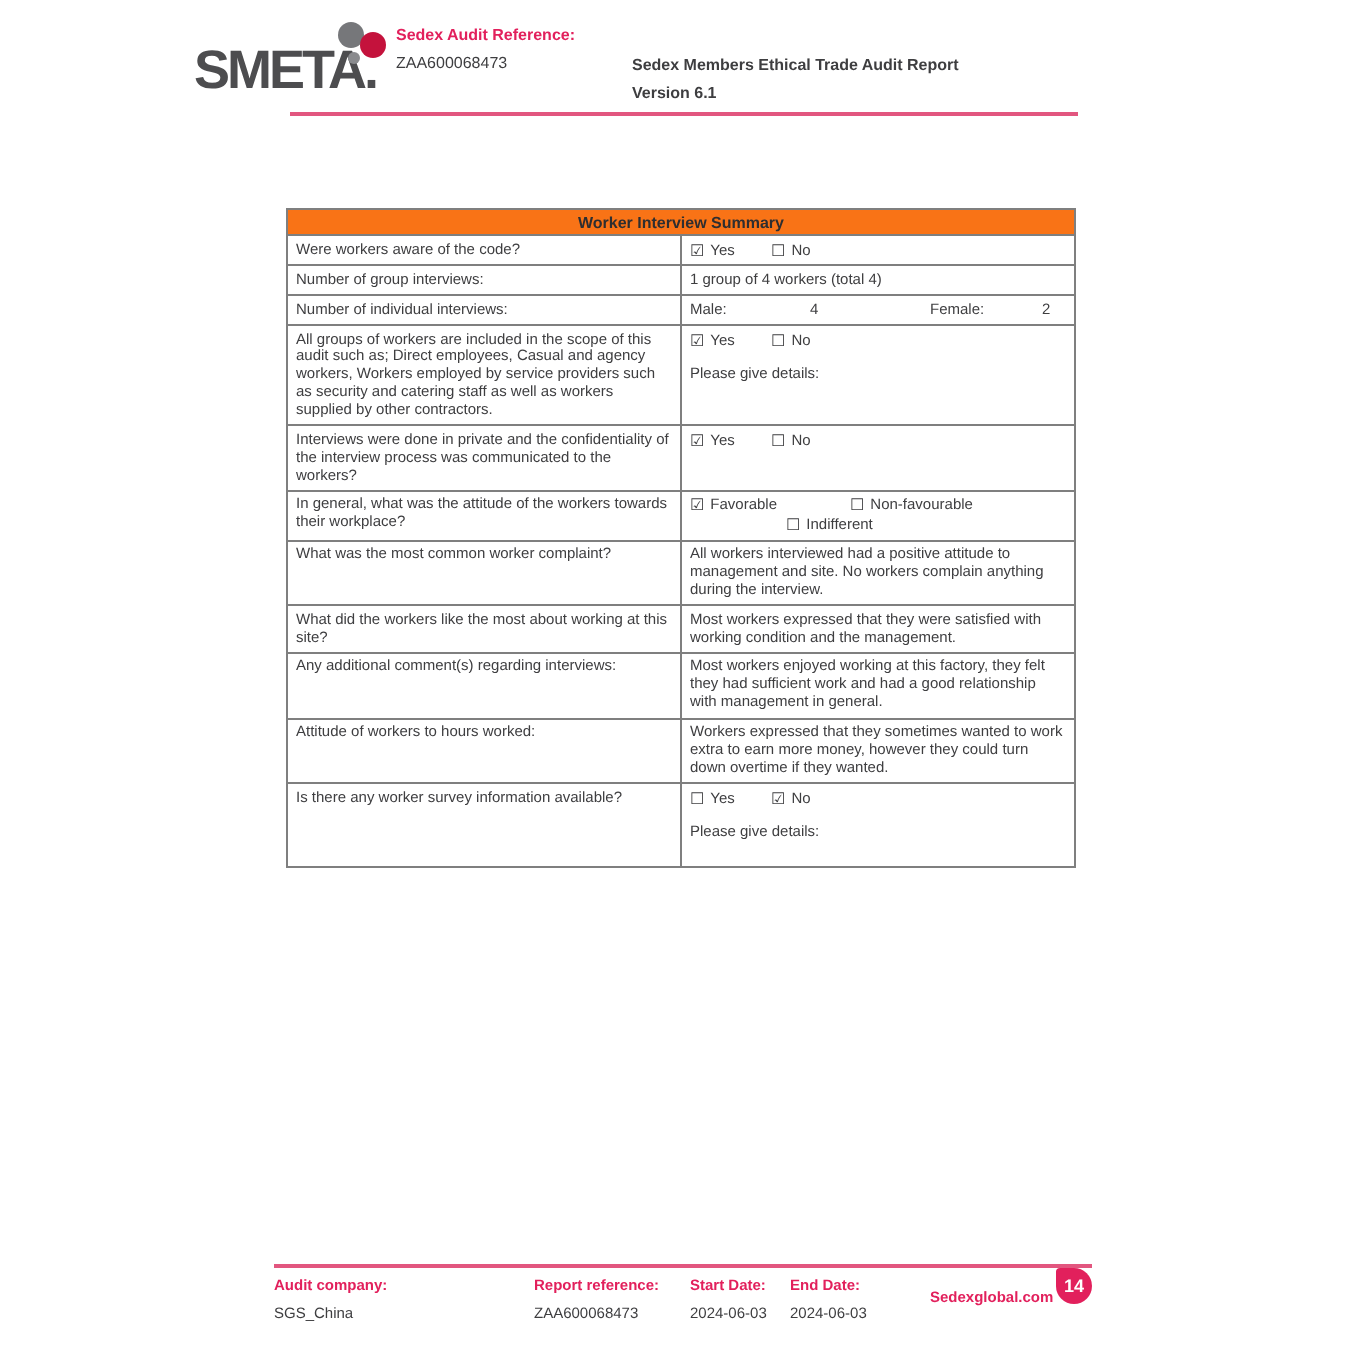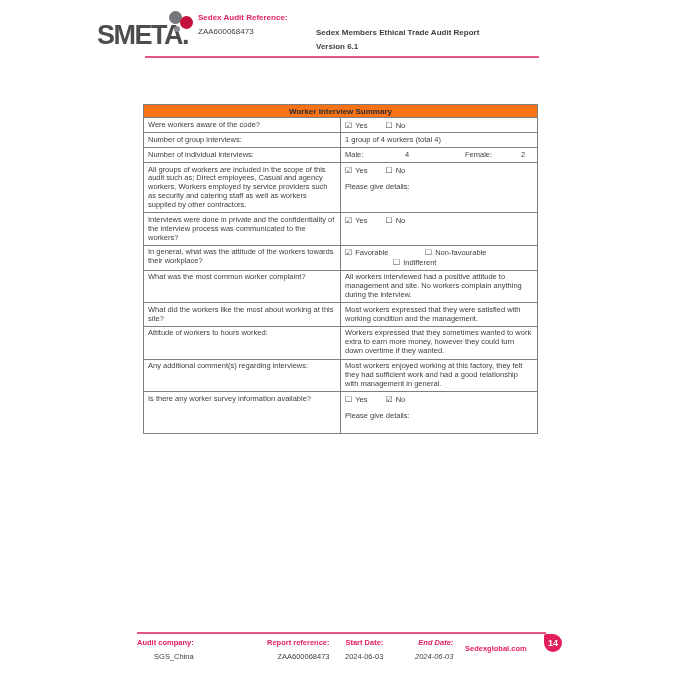--- a/index.html
+++ b/index.html
@@ -41,32 +41,32 @@
   .box { font-family:"DejaVu Sans", sans-serif; font-size:8px; margin-right:3px; vertical-align:-0.5px; }
   .details { margin-top:8px; }
   .pad-bottom { padding-bottom:12px !important; }
   .mf-label1 { display:inline-block; width:60px; }
   .mf-val1   { display:inline-block; width:60px; }
   .mf-label2 { display:inline-block; width:56px; }
   .att-opt1 { display:inline-block; width:80px; white-space:nowrap; }
   .att-opt2 { display:inline-block; width:78px; white-space:nowrap; }
   .att-opt3 { display:inline-block; white-space:nowrap;padding-left:48px; }
   
-  .footer { position:absolute; left:137px; top:632px; width:409px; height:34px;text-align:right; }
+  .footer { position:absolute; left:137px; top:632px; width:409px; height:34px; }
   .footer-rule { position:absolute; left:0; top:0; width:409px; height:1.5px; background:#e2567f; }
   .fcol { position:absolute; top:6px; font-size:7.5px; }
   .fcol .flabel { color:#e2205c; font-weight:bold; }
   .fcol .fvalue { margin-top:5px; color:#3e3e40; }
   .f-company { left:0; }
   .f-ref     { left:130px; }
   .f-start   { left:208px; }
-  .f-end     { left:278px;font-style:italic; }
+  .f-end     { left:258px; }
   .f-site    { left:328px; top:12px; font-size:7.5px; color:#e2205c; font-weight:bold; text-decoration:none; }
   .badge {
-    position:absolute; left:407px; top:2px; width:18px; height:18px;
+    position:absolute; left:391px; top:2px; width:18px; height:18px;
     background:#e2205c; color:#ffffff; font-size:9px; font-weight:bold;
     border-radius:2px 50% 50% 50%;
     display:flex; align-items:center; justify-content:center;
   }
 </style>
 </head>
 <body>
 
 <div class="page">
 
@@ -138,26 +138,26 @@
       </tr>
       <tr>
         <td class="qcol">What was the most common worker complaint?</td>
         <td>All workers interviewed had a positive attitude to management and site. No workers complain anything during the interview.</td>
       </tr>
       <tr>
         <td class="qcol">What did the workers like the most about working at this site?</td>
         <td>Most workers expressed that they were satisfied with working condition and the management.</td>
       </tr>
       <tr>
+        <td class="qcol">Any additional comment(s) regarding interviews:</td>
+        <td>Most workers enjoyed working at this factory, they felt they had sufficient work and had a good relationship with management in general.</td>
+      </tr>
+      <tr>
         <td class="qcol">Attitude of workers to hours worked:</td>
         <td>Workers expressed that they sometimes wanted to work extra to earn more money, however they could turn down overtime if they wanted.</td>
-      </tr>
-      <tr>
-        <td class="qcol">Any additional comment(s) regarding interviews:</td>
-        <td>Most workers enjoyed working at this factory, they felt they had sufficient work and had a good relationship with management in general.</td>
       </tr>
       <tr>
         <td class="qcol">Is there any worker survey information available?</td>
         <td class="pad-bottom">
           <div>
             <span class="opt"><span class="box">☐</span><span>Yes</span></span>
             <span class="opt"><span class="box">☑</span><span>No</span></span>
           </div>
           <div class="details">Please give details:</div>
         </td>

